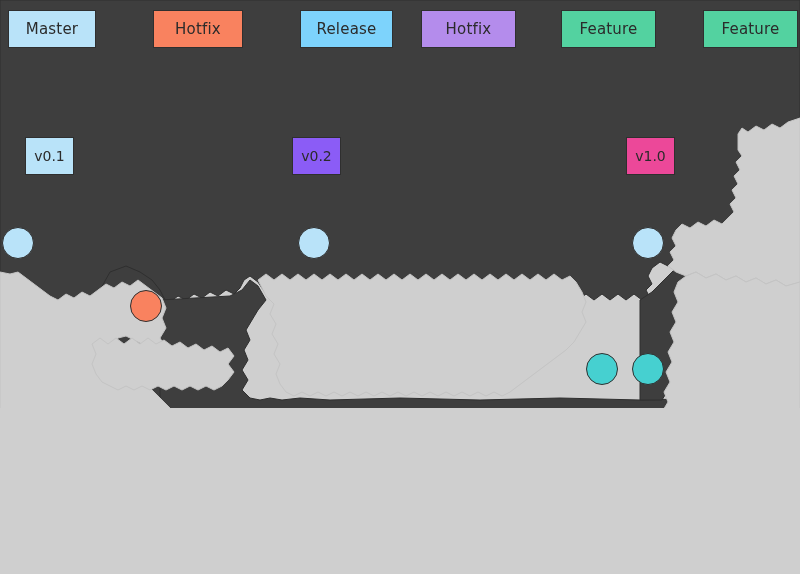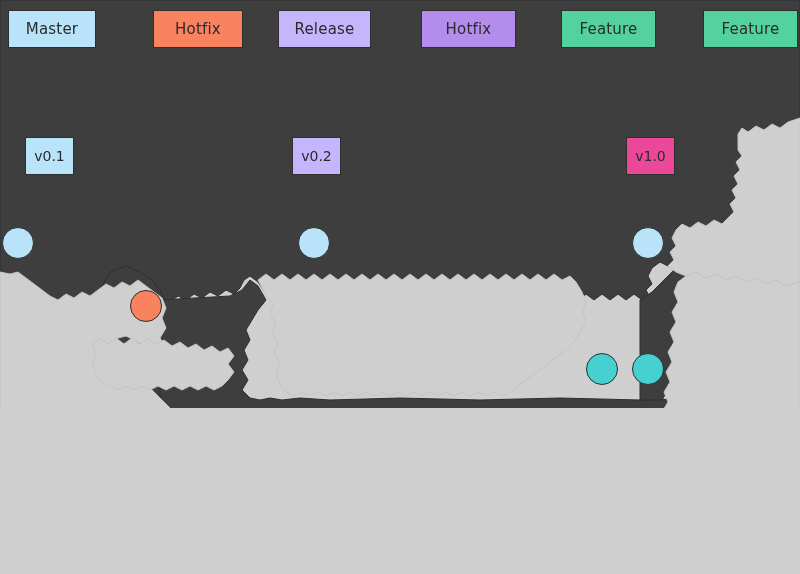--- a/index.html
+++ b/index.html
@@ -218,29 +218,29 @@
                L670,462 L678,458 L686,462 L694,458 L702,462
                L710,458 L718,462 L726,458 L734,462 L742,458
                L750,462 L758,458 L766,462 L774,458 L782,464
                L790,470 L796,478 L800,486 L800,574 Z"></path>
     </g>
   </svg>
 
   <div class="branch-bar">
       <div class="branch-chip" style="left: 8px; width: 88px; background: rgb(185, 227, 249);">Master</div>
       <div class="branch-chip" style="left: 145px; width: 90px; background: rgb(249, 130, 95); margin-left: 8px;">Hotfix</div>
-      <div class="branch-chip" style="left: 278px; width: 93px; background: #c4b5fd;">Release</div>
+      <div class="branch-chip" style="left: 300px; width: 93px; background: #7dd3fc;">Release</div>
       <div class="branch-chip" style="left: 421px; width: 95px; background: rgb(180, 140, 236);">Hotfix</div>
       <div class="branch-chip" style="left: 561px; width: 95px; background: rgb(83, 210, 160);">Feature</div>
       <div class="branch-chip" style="left: 703px; width: 95px; background: rgb(83, 210, 160);">Feature</div>
     </div>
 
   <div id="tag-layer">
       <div class="tag-chip" style="left: 25px; top: 137px; width: 49px; background: rgb(185, 227, 249);">v0.1</div>
-      <div class="tag-chip" style="left: 292px; top: 137px; width: 49px; background: #c4b5fd;">v0.2</div>
+      <div class="tag-chip" style="left: 292px; top: 137px; width: 49px; background: #8b5cf6;">v0.2</div>
       <div class="tag-chip" style="left: 626px; top: 137px; width: 49px; background: #ec4899; text-align: right;">v1.0</div>
     </div>
 
   <div id="node-layer">
       <div class="node-dot" style="left: 2px; top: 227px; width: 32px; height: 32px; background: rgb(185, 227, 249);"></div>
       <div class="node-dot" style="left: 298px; top: 227px; width: 32px; height: 32px; background: rgb(185, 227, 249);"></div>
       <div class="node-dot" style="left: 632px; top: 227px; width: 32px; height: 32px; background: rgb(185, 227, 249);"></div>
       <div class="node-dot" style="left: 130px; top: 290px; width: 32px; height: 32px; background: rgb(249, 130, 95);"></div>
       <div class="node-dot" style="left: 586px; top: 353px; width: 32px; height: 32px; background: rgb(70, 208, 208);"></div>
       <div class="node-dot" style="left: 632px; top: 353px; width: 32px; height: 32px; background: rgb(70, 208, 208);"></div>

